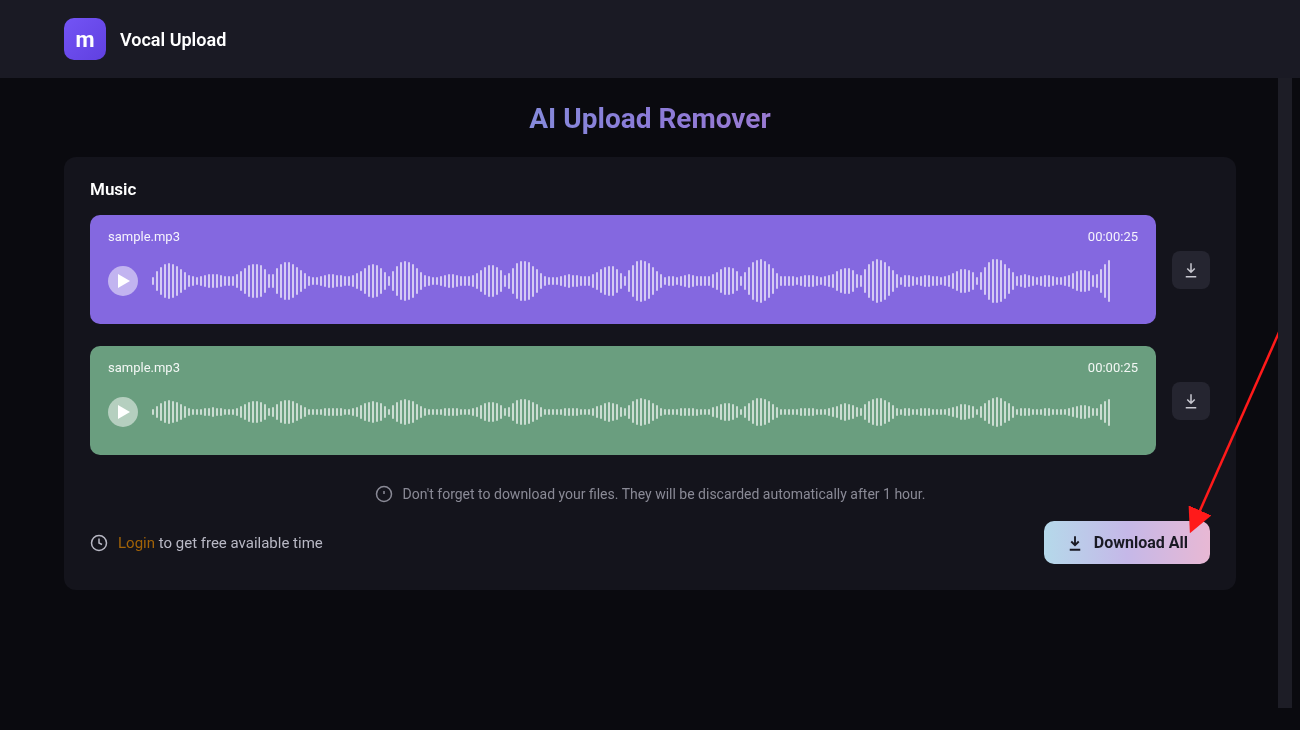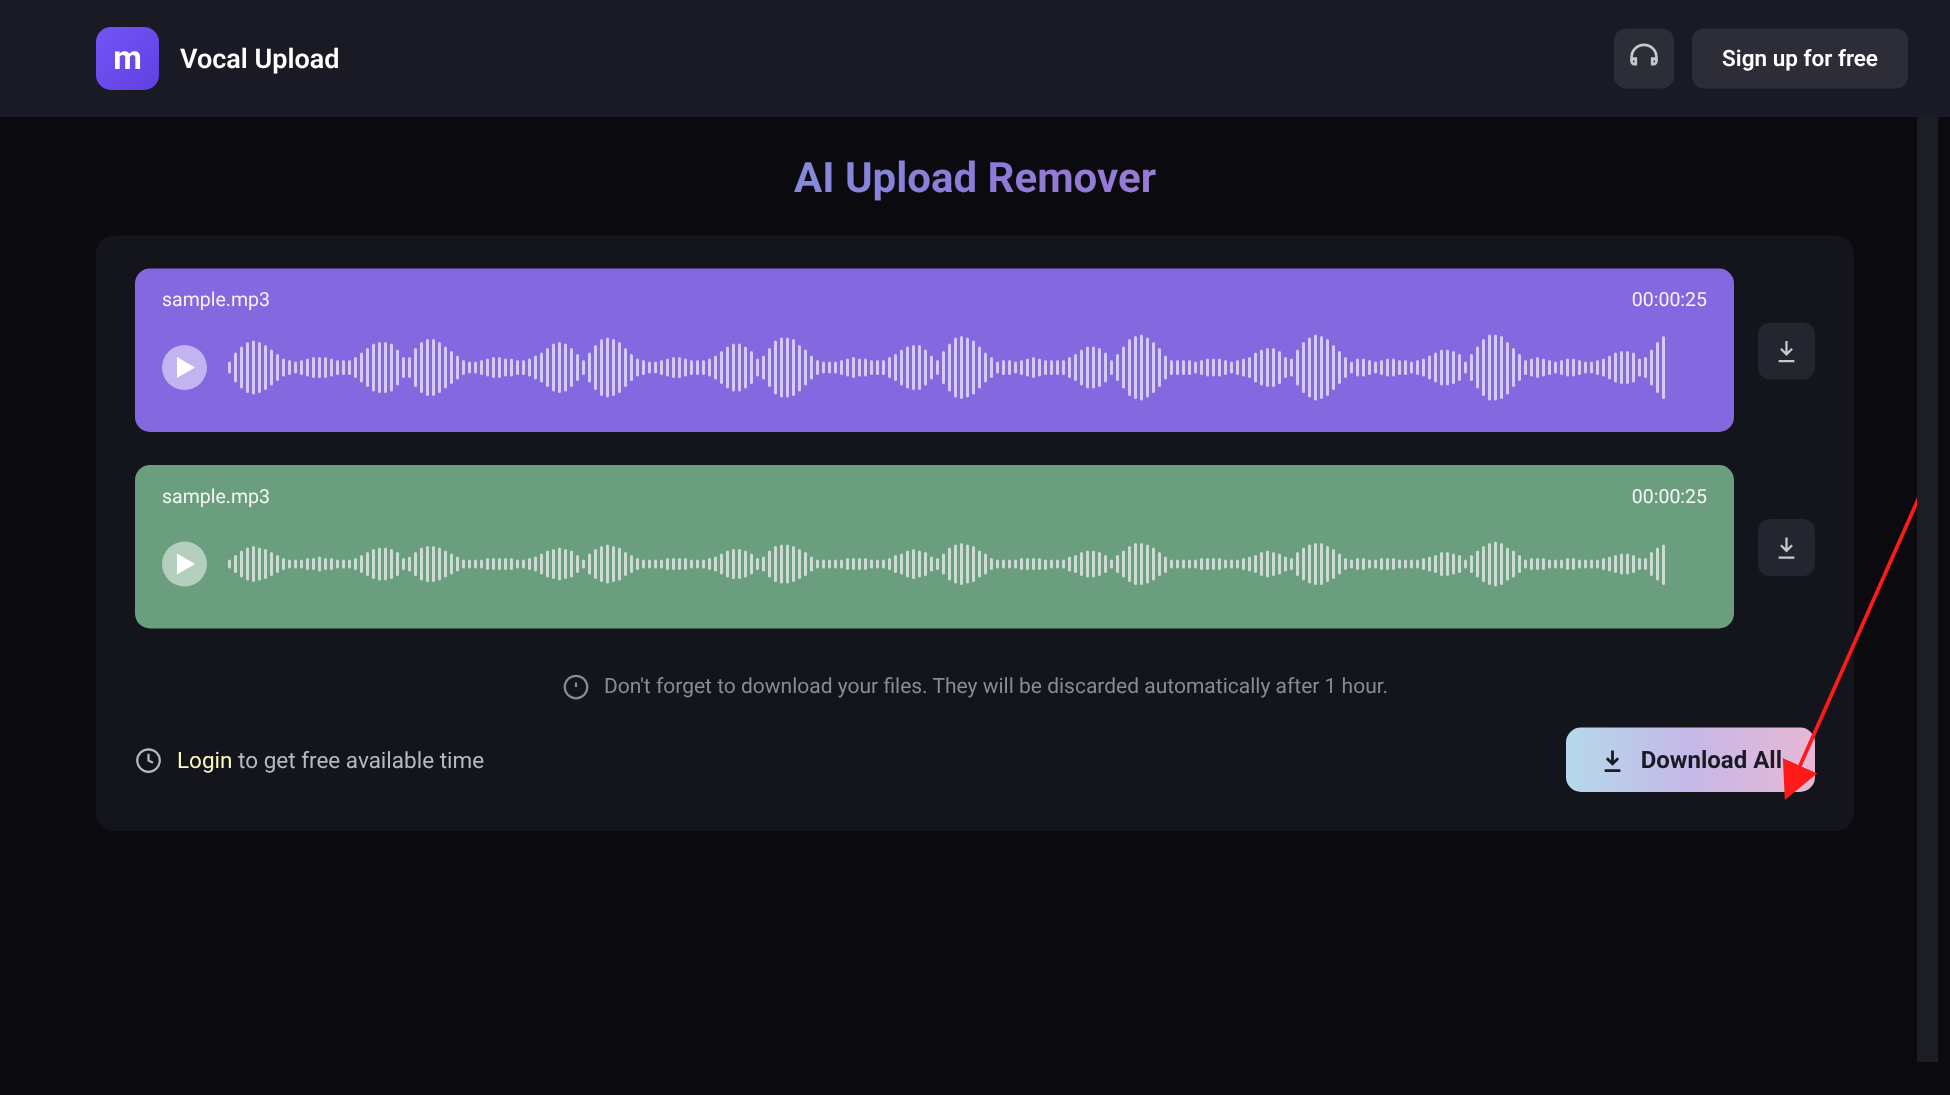--- a/index.html
+++ b/index.html
@@ -116,21 +116,21 @@
 .notice {
   display: flex; align-items: center; justify-content: center; gap: 10px;
   padding: 30px 0 18px;
   color: #8a8a96; font-size: 14px;
 }
 .footer-row {
   display: flex; align-items: center; justify-content: space-between;
   padding: 0 26px 26px;
 }
 .login-row { display: flex; align-items: center; gap: 10px; color: #b8b8c4; font-size: 15px; }
-.login-link { color: #fef9c3; cursor: pointer; }
+.login-link { color: #a16207; cursor: pointer; }
 .download-all-btn {
   display: flex; align-items: center; gap: 10px;
   background: linear-gradient(90deg, #b5d9ea 0%, #c5b8e8 50%, #e8b8d4 100%);
   border-radius: 10px;
   padding: 12px 22px;
   font-size: 16px; font-weight: 700; color: #1a1a24;
   cursor: pointer;
 }
 .arrow-annotation {
   position: absolute;
@@ -144,36 +144,28 @@
 }
 </style>
 </head>
 <body>
 
 <div class="header">
   <div class="header-left">
     <div class="logo">m</div>
     <div class="app-title">Vocal Upload</div>
   </div>
-  <div class="header-right">
-    <div class="support-btn">
-      <svg width="22" height="22" viewBox="0 0 24 24" fill="none" stroke="#c8c8d0" stroke-width="2">
-          <path d="M3 14v-3a9 9 0 0 1 18 0v3"></path>
-          <path d="M21 14a2 2 0 0 1-2 2h-1v-4h1a2 2 0 0 1 2 2zM3 14a2 2 0 0 0 2 2h1v-4H5a2 2 0 0 0-2 2z"></path>
-        </svg>
-    </div>
-    <div class="signup-btn">Sign up for free</div>
-  </div>
 </div>
 
 <div class="page-title">AI Upload Remover</div>
 
 <div class="main-card">
 
   <div class="section">
+    <div class="section-title">Music</div>
     <div class="track-row">
       <div class="track-card track-purple">
         <div class="track-header">
           <span>sample.mp3</span>
           <span>00:00:25</span>
         </div>
         <div class="track-body">
           <div class="play-btn">
             <svg width="12" height="14" viewBox="0 0 12 14" fill="#fff">
                 <path d="M0 0l12 7-12 7z"></path>

